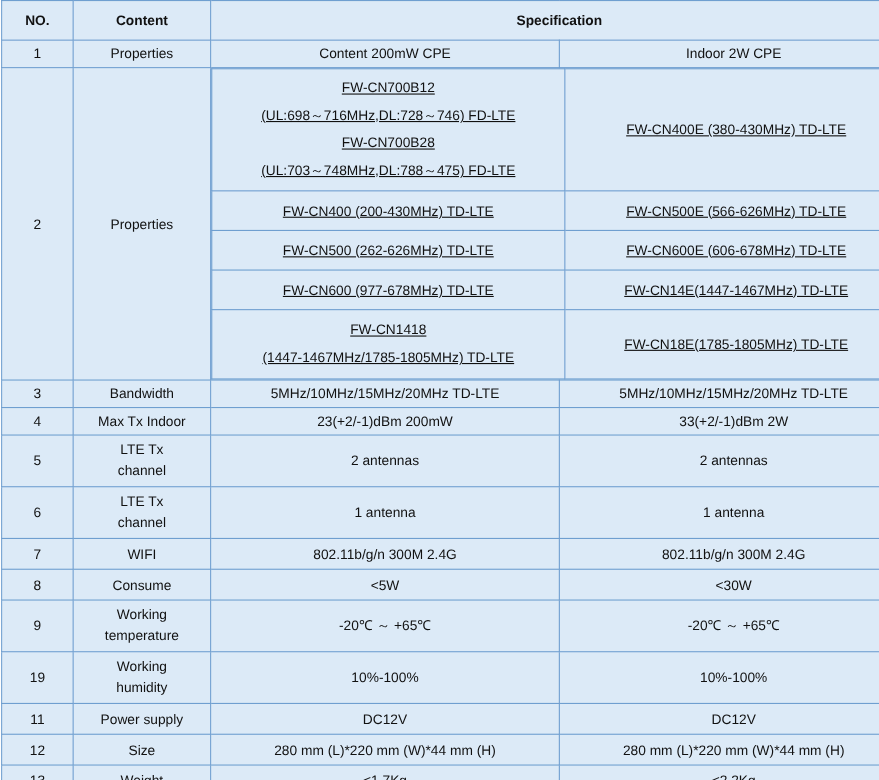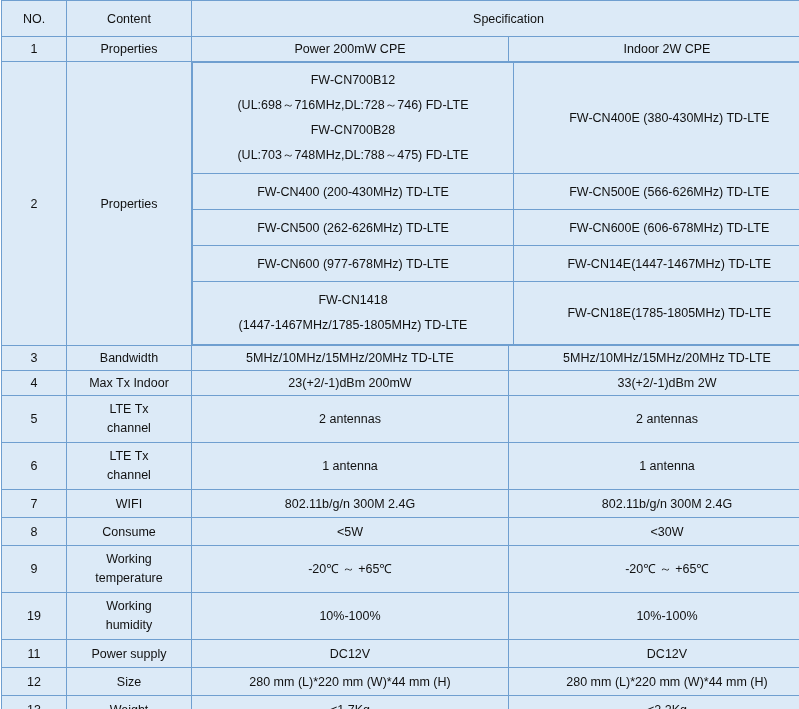--- a/index.html
+++ b/index.html
@@ -23,21 +23,21 @@
     border: 1px solid #6f9fd0;
     text-align: center;
     vertical-align: middle;
     font-size: 12.5px;
     color: #111;
     padding: 3px 4px;
     background: #dceaf7;
   }
   thead th {
     background: #b9d6ee;
-    font-weight: normal;
+    font-weight: bold;
     font-size: 15px;
     height: 29px;
     padding: 2px 4px;
   }
   th.col-no { width: 56px; }
   th.col-content { width: 116px; margin-left: 12px; }
   th.col-spec { width: 625px; }
 
   td.cell-no { width: 56px; }
   td.cell-label { width: 116px; }
@@ -48,20 +48,21 @@
     width: 100%;
     table-layout: fixed;
   }
   .inner td {
     border: 1px solid #6f9fd0;
     background: #dceaf7;
     font-size: 12.5px;
     text-align: center;
     vertical-align: middle;
     padding: 3px 4px;
+    text-decoration: underline;
   }
   .nopad { padding: 0 !important; border: none !important; }
 
   .line { display: block; line-height: 19px; }
   .line-tall { display: block; line-height: 25px; }
 
   .freq-left-top { height: 104px; }
   .freq-left-mid { height: 29px; }
   .freq-left-bot { height: 56px; }
   .freq-right-top { height: 104px; }
@@ -81,21 +82,21 @@
       <th class="col-no">NO.</th>
       <th class="col-content">Content</th>
       <th class="col-spec" colspan="2">Specification</th>
     </tr>
   </thead>
   <tbody>
 
     <tr class="r-sm">
       <td class="cell-no">1</td>
       <td class="cell-label">Properties</td>
-      <td>Power 200mW CPE</td>
+      <td>Content 200mW CPE</td>
       <td>Indoor 2W CPE</td>
     </tr>
 
     <tr>
       <td class="cell-no">2</td>
       <td class="cell-label">Properties</td>
       <td class="nopad" colspan="2">
         <table class="inner">
           <tbody>
               <tr>

